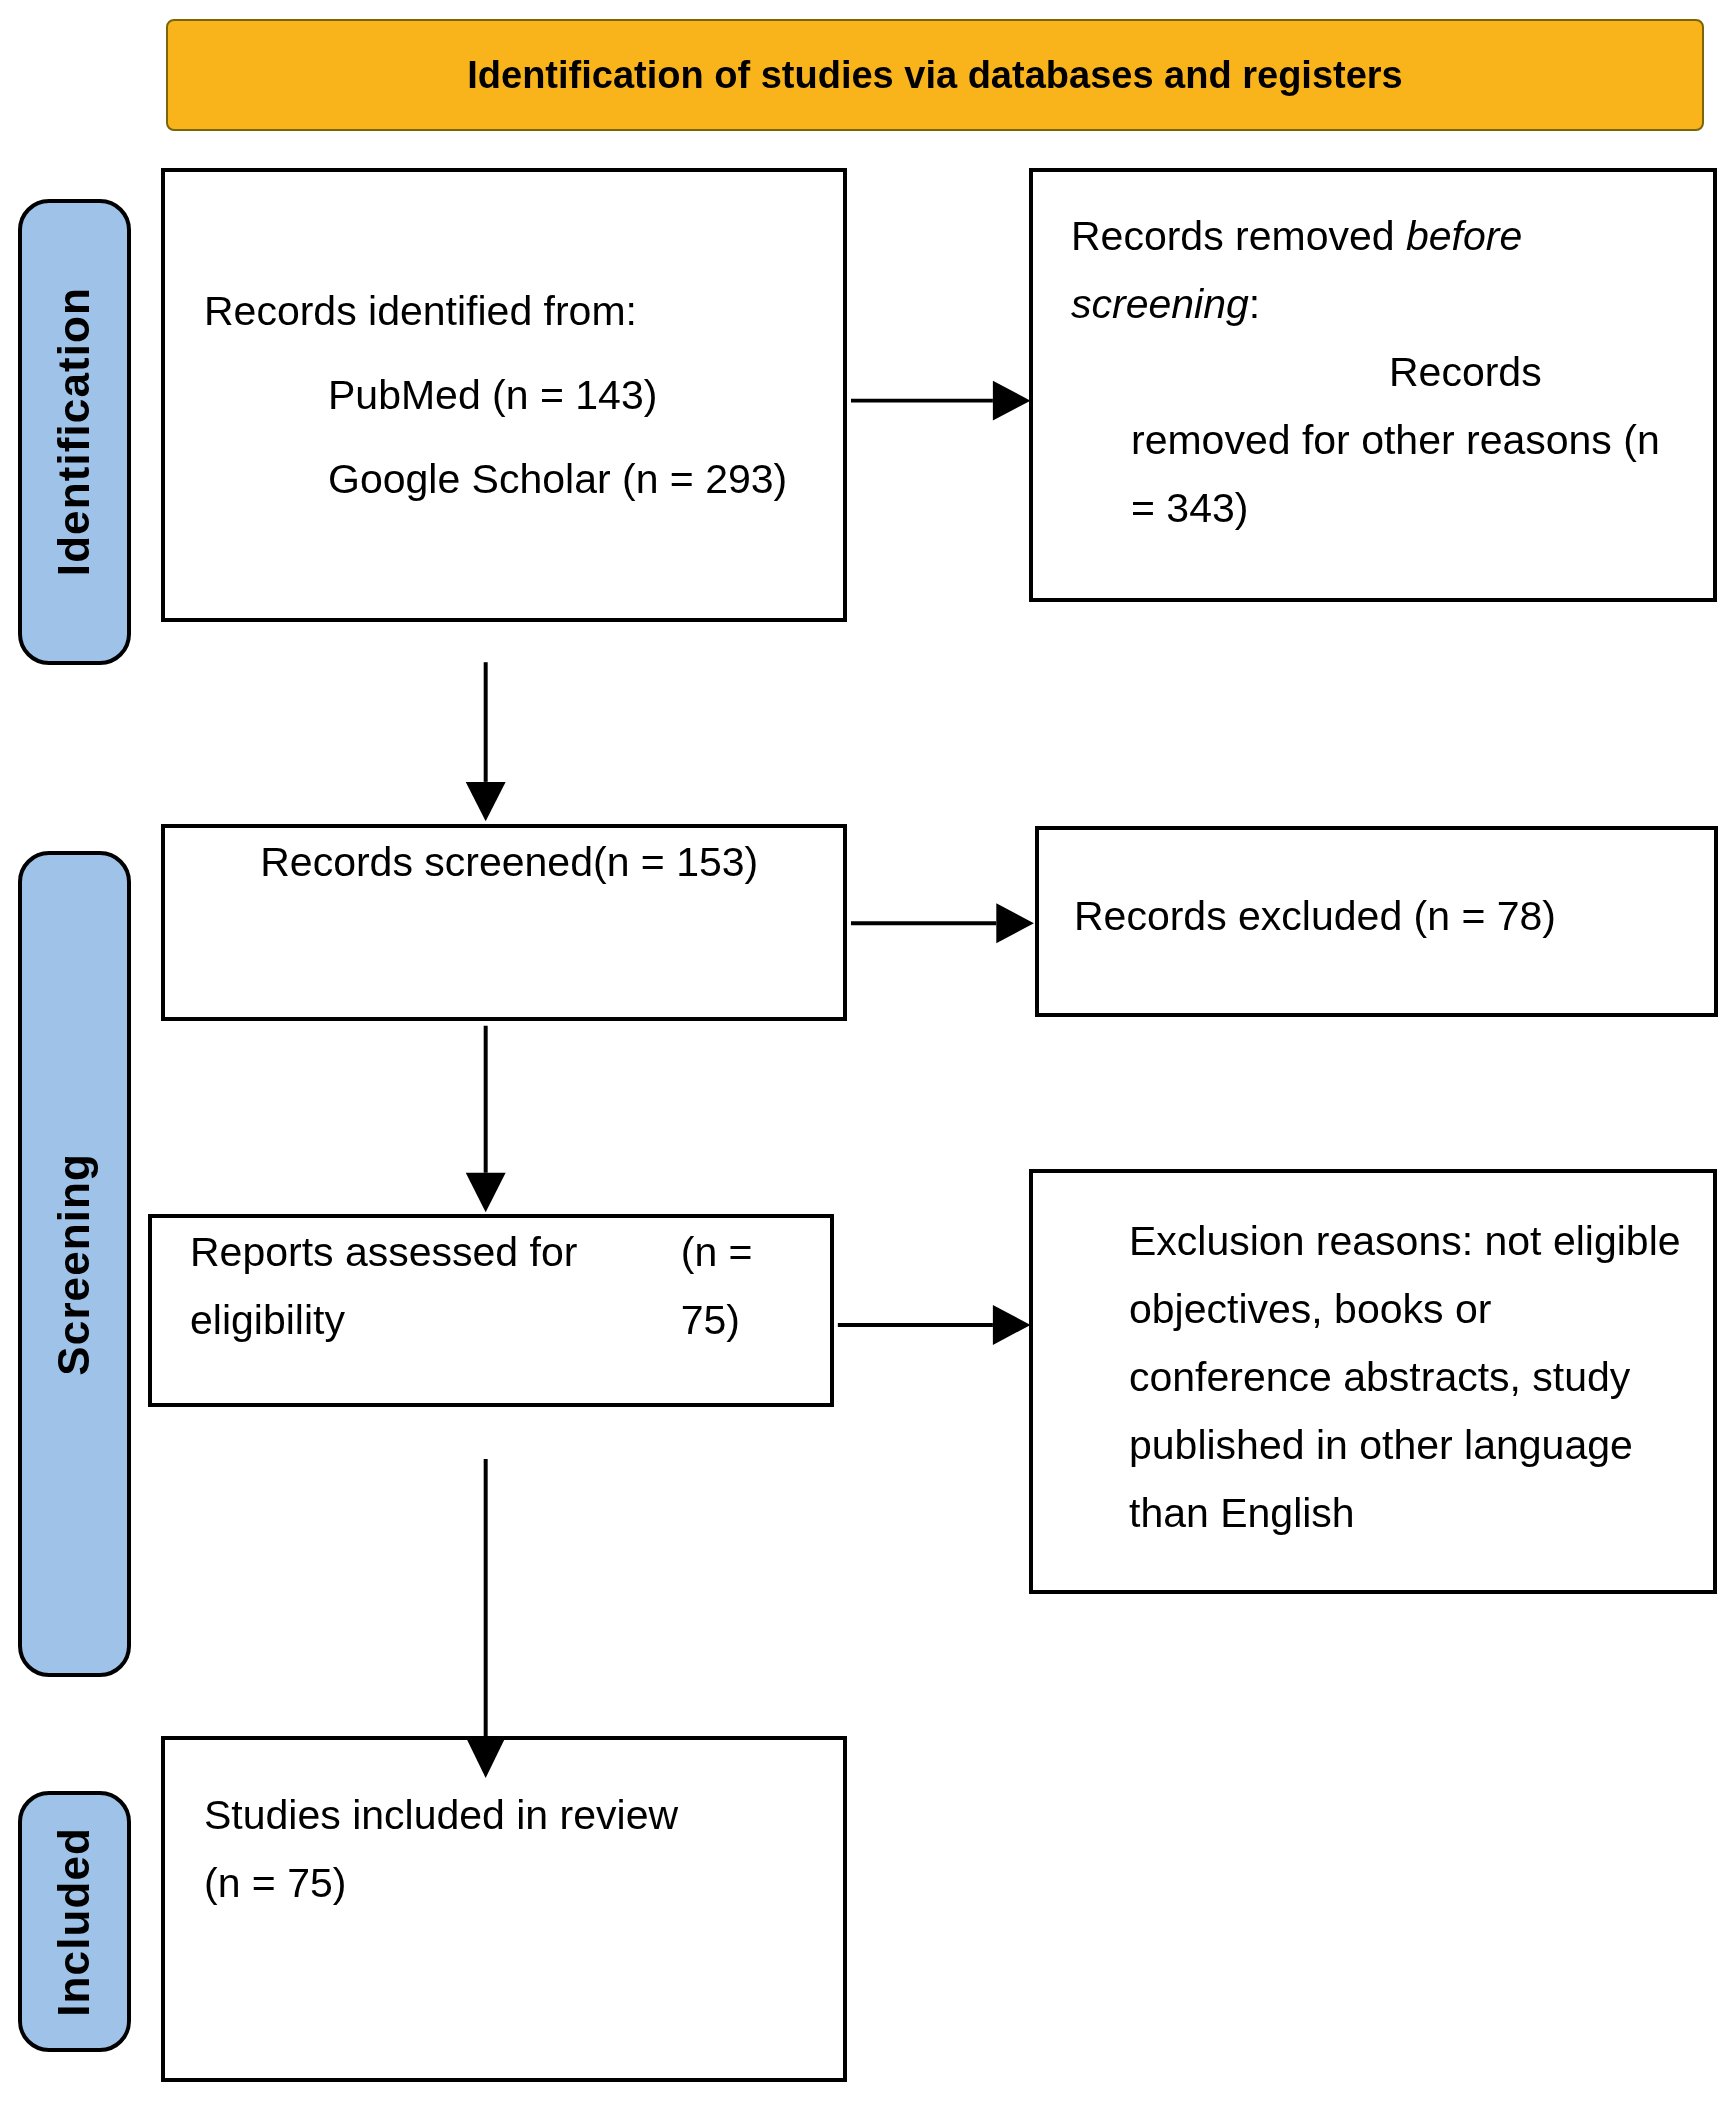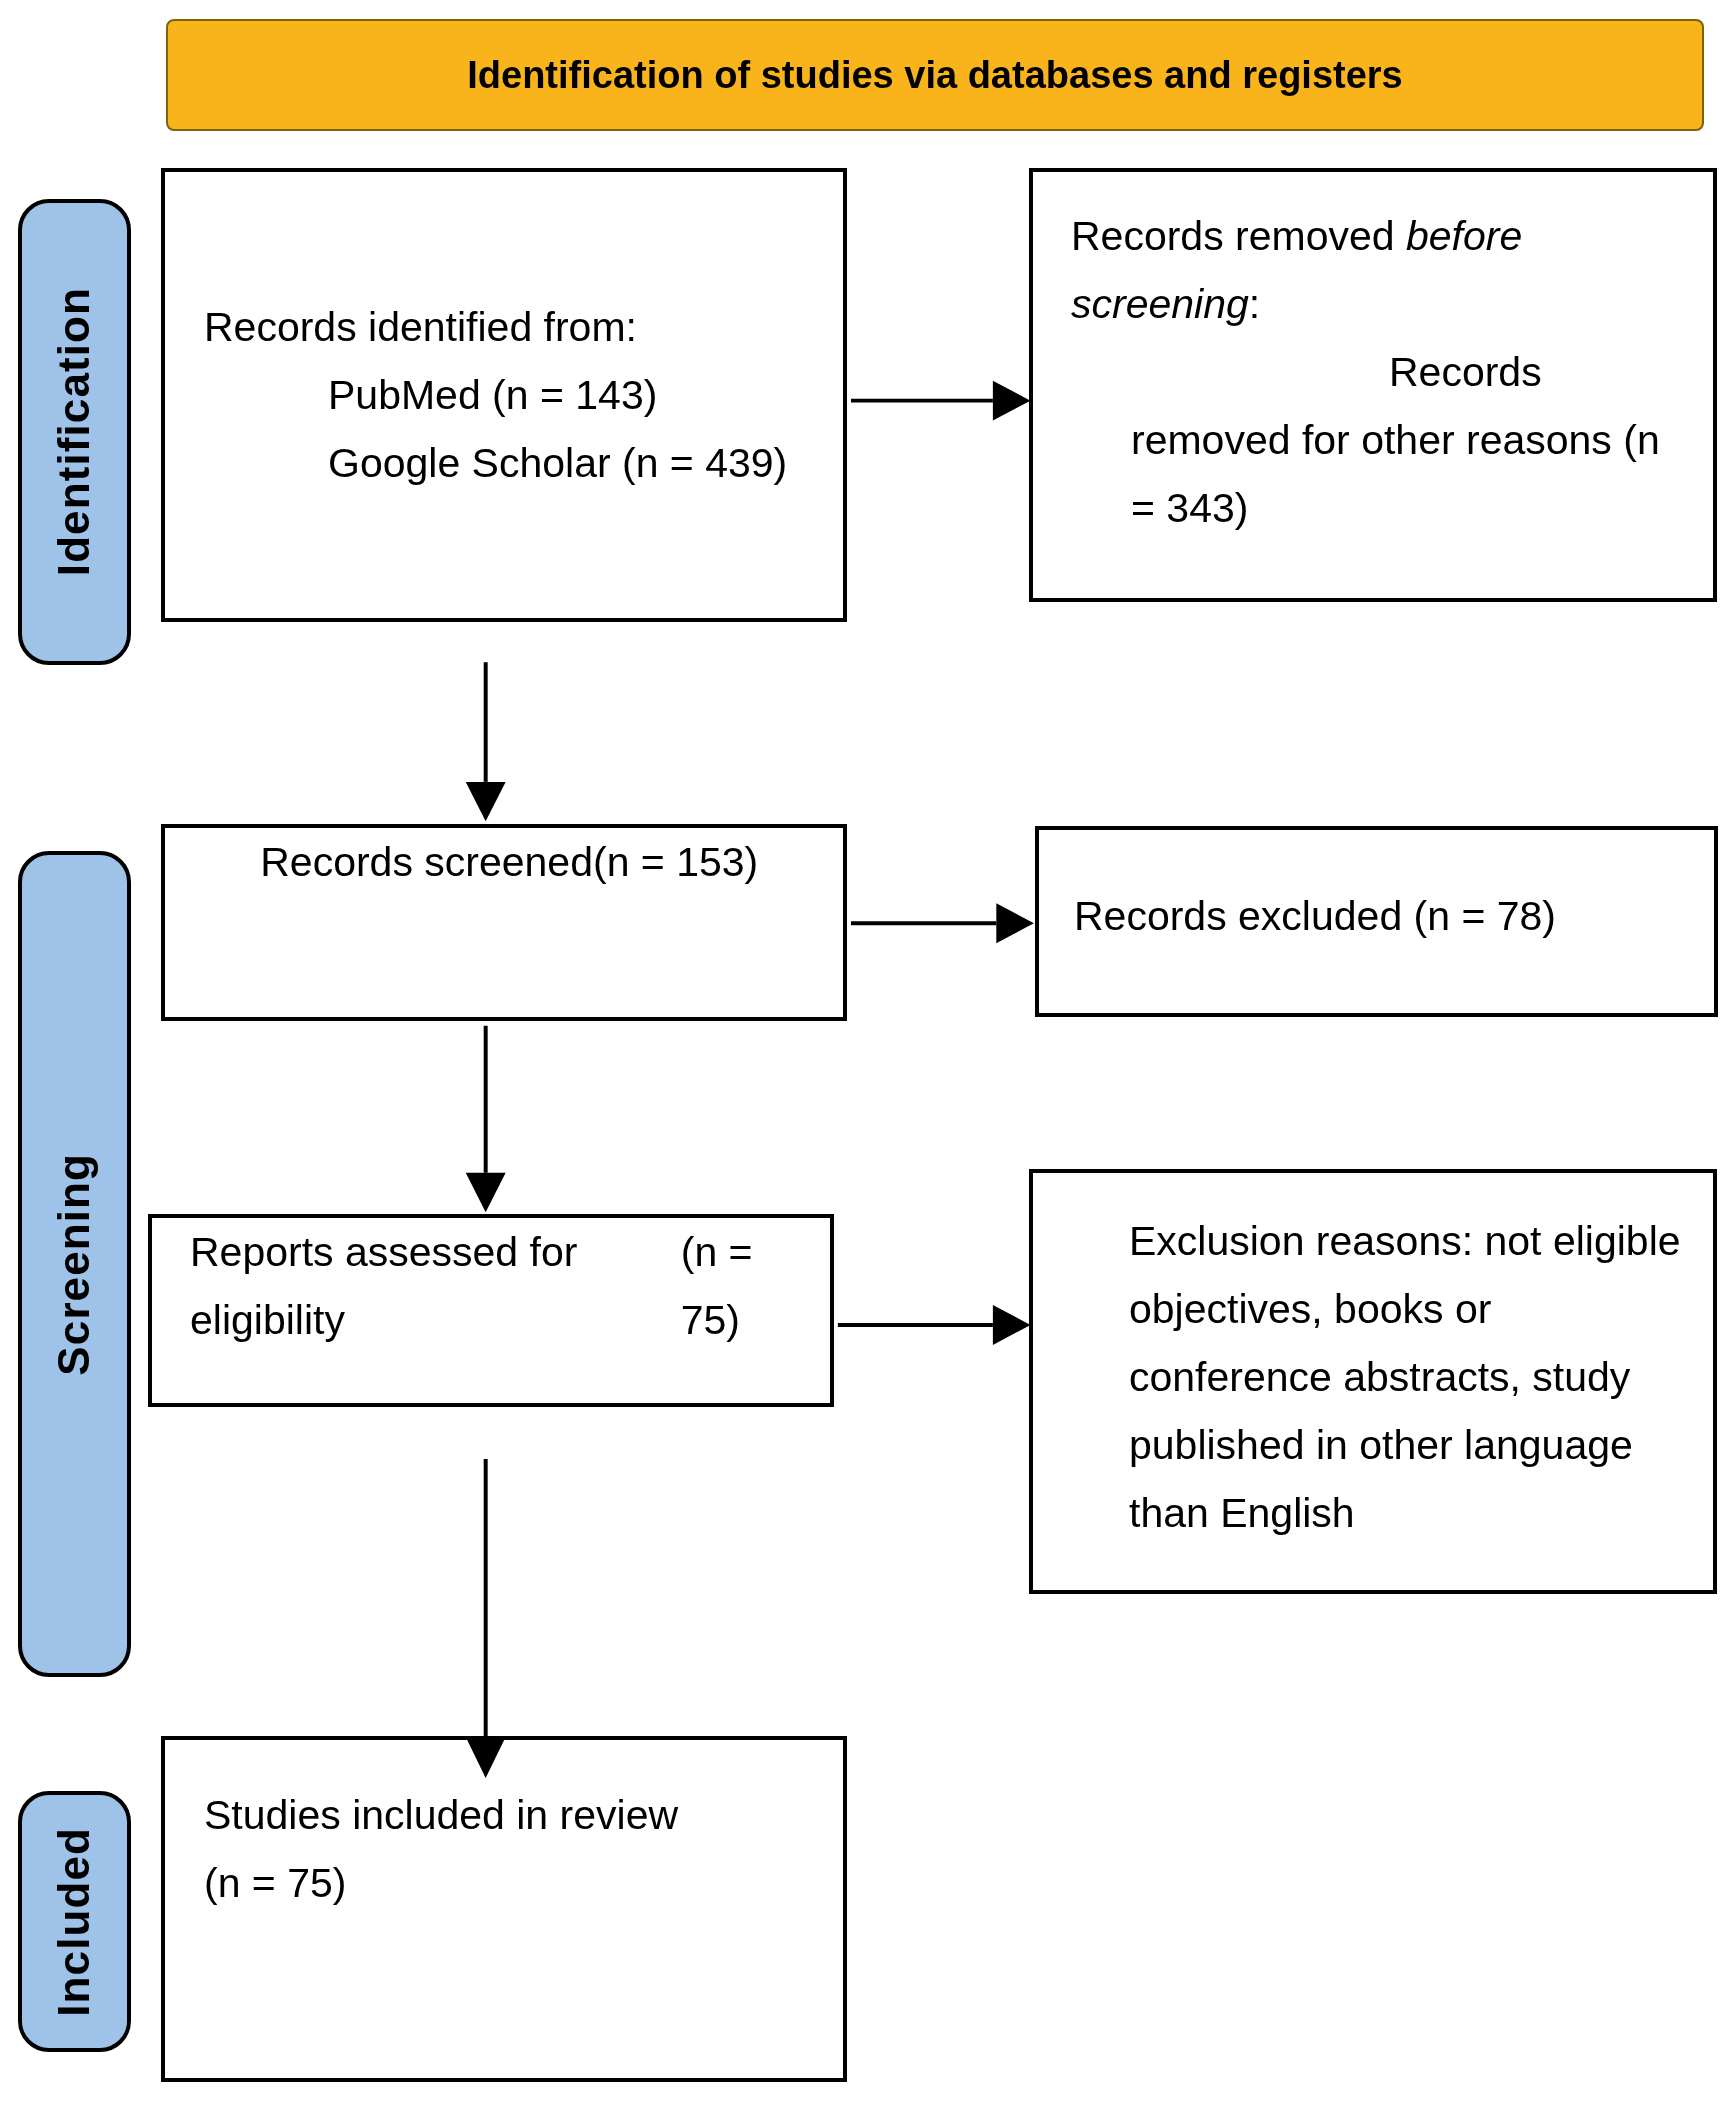--- a/index.html
+++ b/index.html
@@ -31,21 +31,21 @@
   #stage-included       { top:1791px; height:261px; }
 
   
   .fbox {
     position:absolute; background:#ffffff; border:4px solid #000000;
     box-sizing:border-box; font-size:41px; line-height:68px; text-align:left;
   }
   .fbox p { margin:0; }
 
   #box-identified { left:161px;  top:168px;  width:686px; height:454px;
-    padding:0 28.5px 0 39px; display:flex; flex-direction:column; justify-content:center; }
+    padding:0 28.5px 0 39px; display:flex; flex-direction:column; justify-content:center;gap:16px; }
   #box-identified .indent { margin-left:124px; }
 
   #box-removed { left:1029px; top:168px;  width:688px; height:434px;
     padding:30px 31px 16px 38px; }
   #box-removed .item { margin-left:60px; text-indent:258px; }
 
   #box-screened { left:161px;  top:824px; width:686px; height:197px;
     padding:0 28.5px 0 39px; display:flex; flex-direction:row; justify-content:center; }
 
   #box-excluded { left:1035px; top:826px; width:683px; height:191px;
@@ -81,21 +81,21 @@
   <div class="stage" id="stage-screening">
     <span>Screening</span>
   </div>
   <div class="stage" id="stage-included">
     <span>Included</span>
   </div>
 
   <div class="fbox" id="box-identified">
     <p>Records identified from:</p>
     <p class="indent">PubMed (n = 143)</p>
-    <p class="indent">Google Scholar (n = 439)</p>
+    <p class="indent">Google Scholar (n = 293)</p>
   </div>
 
   <div class="fbox" id="box-removed">
     <p><span>Records removed </span><span class="it">before screening</span><span>:</span></p>
     <p class="item">Records removed for other reasons (n = 343)</p>
   </div>
 
   <div class="fbox" id="box-screened">
     <p>Records screened</p>
     <p>(n = 153)</p>

